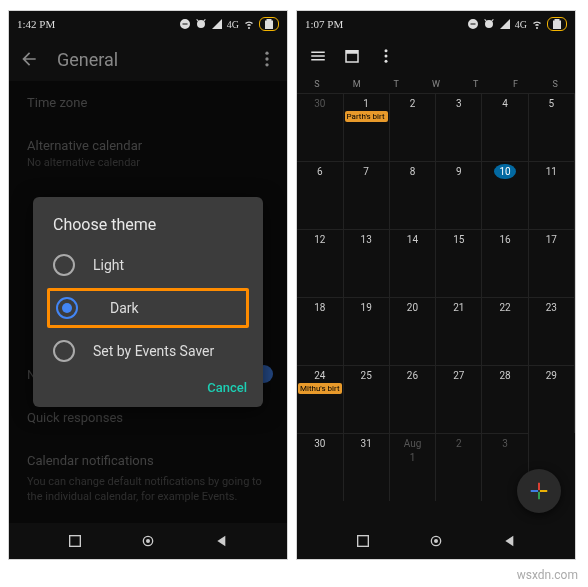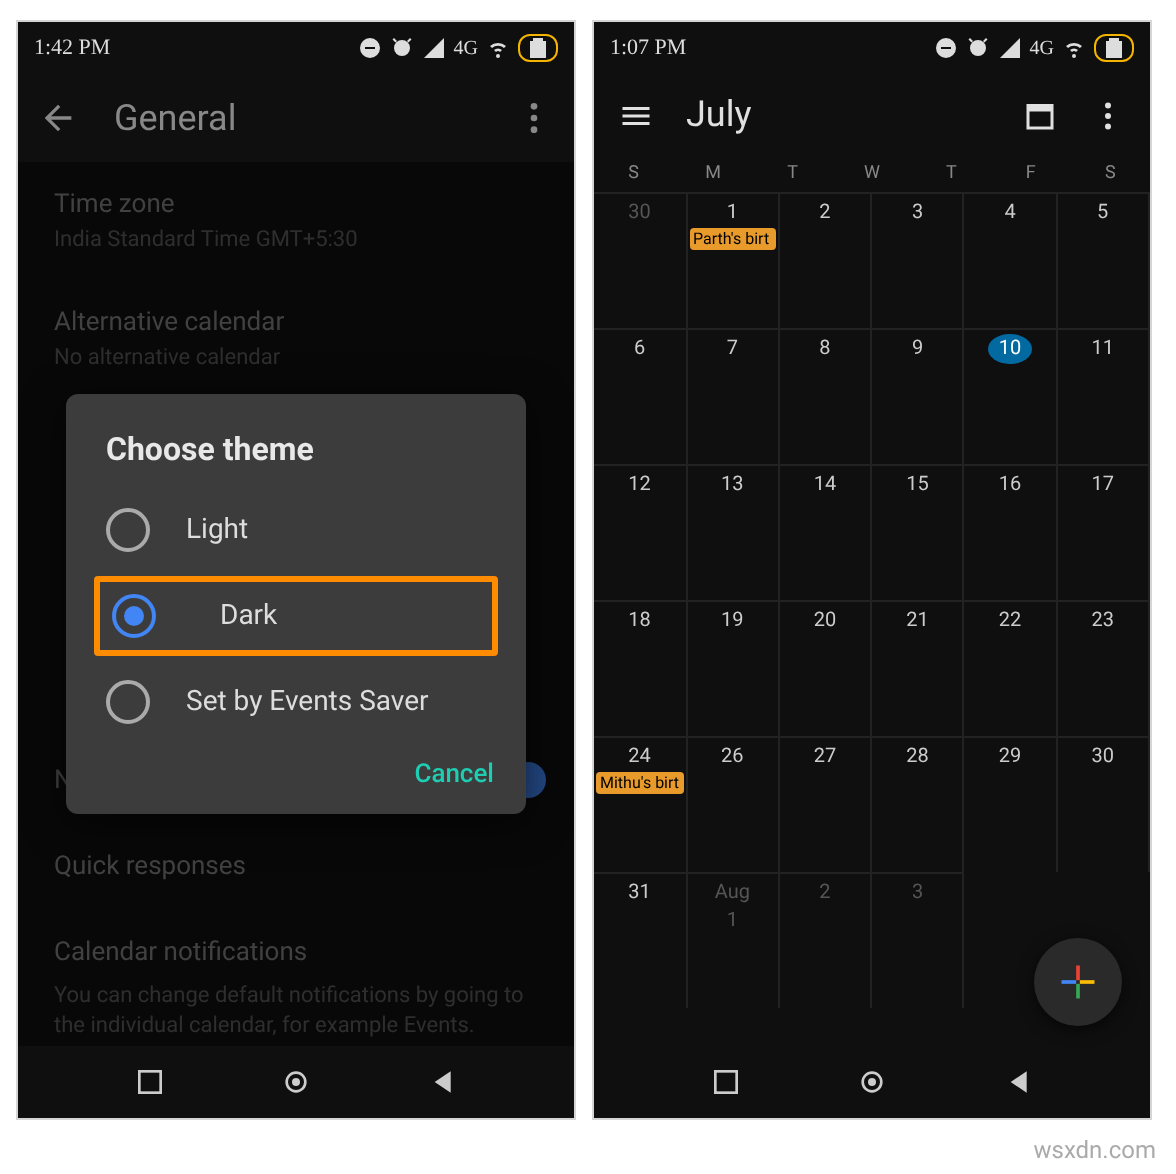--- a/index.html
+++ b/index.html
@@ -16,21 +16,21 @@
   .appbar svg { width:20px; height:20px; fill:#888;}
   .content { flex:1; overflow:hidden; position:relative;}
   .setting { padding:14px 18px;}
   .setting .lbl { color:#777; font-size:13px;}
   .setting .sub { color:#555; font-size:11px; margin-top:3px;}
   .setting .note { color:#555; font-size:11px; margin-top:6px; line-height:1.4;}
   .toggle { position:absolute; right:16px; top:14px; width:28px; height:14px; background:#2a4a7a; border-radius:8px;}
   .toggle::after { content:""; position:absolute; right:-2px; top:-2px; width:18px; height:18px; background:#4285f4; border-radius:50%;}
   .overlay { position:absolute; inset:0; background:rgba(0,0,0,.45); display:flex; align-items:center; justify-content:center;}
   .dialog { background:#3c3c3c; border-radius:6px; width:230px; padding:18px 0 8px 0; box-shadow:0 4px 20px rgba(0,0,0,.6);}
-  .dialog h3 { margin:0 0 10px 0; padding:0 20px; color:#e8e8e8; font-weight:700; font-size:16px;}
+  .dialog h3 { margin:0 0 10px 0; padding:0 20px; color:#e8e8e8; font-weight:400; font-size:16px;}
   .opt { display:flex; align-items:center; gap:18px; padding:10px 20px; cursor:pointer;}
   .radio { width:18px; height:18px; border:2px solid #aaa; border-radius:50%; display:flex; align-items:center; justify-content:center; flex:0 0 18px;}
   .radio.sel { border-color:#4285f4;}
   .radio.sel::after { content:""; width:10px; height:10px; background:#4285f4; border-radius:50%;}
   .opt span { color:#ddd; font-size:14px;}
   .hl { border:3px solid #ff8c00; border-radius:2px; margin:2px 14px 2px 14px; padding:6px 6px;}
   .hl .radio { margin-right:14px;}
   .actions { text-align:right; padding:8px 16px 4px 0;}
   .actions span { color:#1dceb3; font-size:13px; font-weight:500;}
   .navbar { height:36px; display:flex; justify-content:space-evenly; align-items:center;}
@@ -85,21 +85,20 @@
       <span class="title">General</span>
       <svg viewBox="0 0 24 24">
           <circle cx="12" cy="5" r="2"></circle>
           <circle cx="12" cy="12" r="2"></circle>
           <circle cx="12" cy="19" r="2"></circle>
         </svg>
     </div>
     <div class="content">
       <div class="setting">
         <div class="lbl">Time zone</div>
-        <div class="sub">India Standard Time  GMT+5:30</div>
       </div>
       <div class="setting">
         <div class="lbl">Alternative calendar</div>
         <div class="sub">No alternative calendar</div>
       </div>
       <div style="height:170px"></div>
       <div class="setting" style="position:relative">
         <div class="lbl">Notify on this device</div>
         <div class="toggle"></div>
       </div>
@@ -169,21 +168,20 @@
             <svg viewBox="0 0 24 24" width="8" height="8" fill="#f4b400">
               <path d="M7 2h10v3h3v17H4V5h3z"></path>
             </svg>
           </span>
       </div>
     </div>
     <div class="calbar">
       <svg viewBox="0 0 24 24">
           <path d="M3 6h18v2H3zm0 5h18v2H3zm0 5h18v2H3z"></path>
         </svg>
-      <span class="month">July</span>
       <svg viewBox="0 0 24 24">
           <rect x="4" y="5" width="16" height="15" fill="none" stroke="#e0e0e0" stroke-width="2"></rect>
           <rect x="4" y="5" width="16" height="4" fill="#e0e0e0"></rect>
         </svg>
       <svg viewBox="0 0 24 24">
           <circle cx="12" cy="5" r="2"></circle>
           <circle cx="12" cy="12" r="2"></circle>
           <circle cx="12" cy="19" r="2"></circle>
         </svg>
     </div>
@@ -215,20 +213,21 @@
         <div class="cell"><span class="num">15</span></div>
         <div class="cell"><span class="num">16</span></div>
         <div class="cell"><span class="num">17</span></div>
         <div class="cell"><span class="num">18</span></div>
         <div class="cell"><span class="num">19</span></div>
         <div class="cell"><span class="num">20</span></div>
         <div class="cell"><span class="num">21</span></div>
         <div class="cell"><span class="num">22</span></div>
         <div class="cell"><span class="num">23</span></div>
         <div class="cell"><span class="num">24</span><div class="ev">Mithu's birt</div></div>
+        <div class="cell"><span class="num">25</span></div>
         <div class="cell"><span class="num">26</span></div>
         <div class="cell"><span class="num">27</span></div>
         <div class="cell"><span class="num">28</span></div>
         <div class="cell"><span class="num">29</span></div>
         <div class="cell"><span class="num">30</span></div>
         <div class="cell"><span class="num">31</span></div>
         <div class="cell dim"><span class="first">Aug</span><span class="num">1</span></div>
         <div class="cell dim"><span class="num">2</span></div>
         <div class="cell dim"><span class="num">3</span></div>
       </div>

